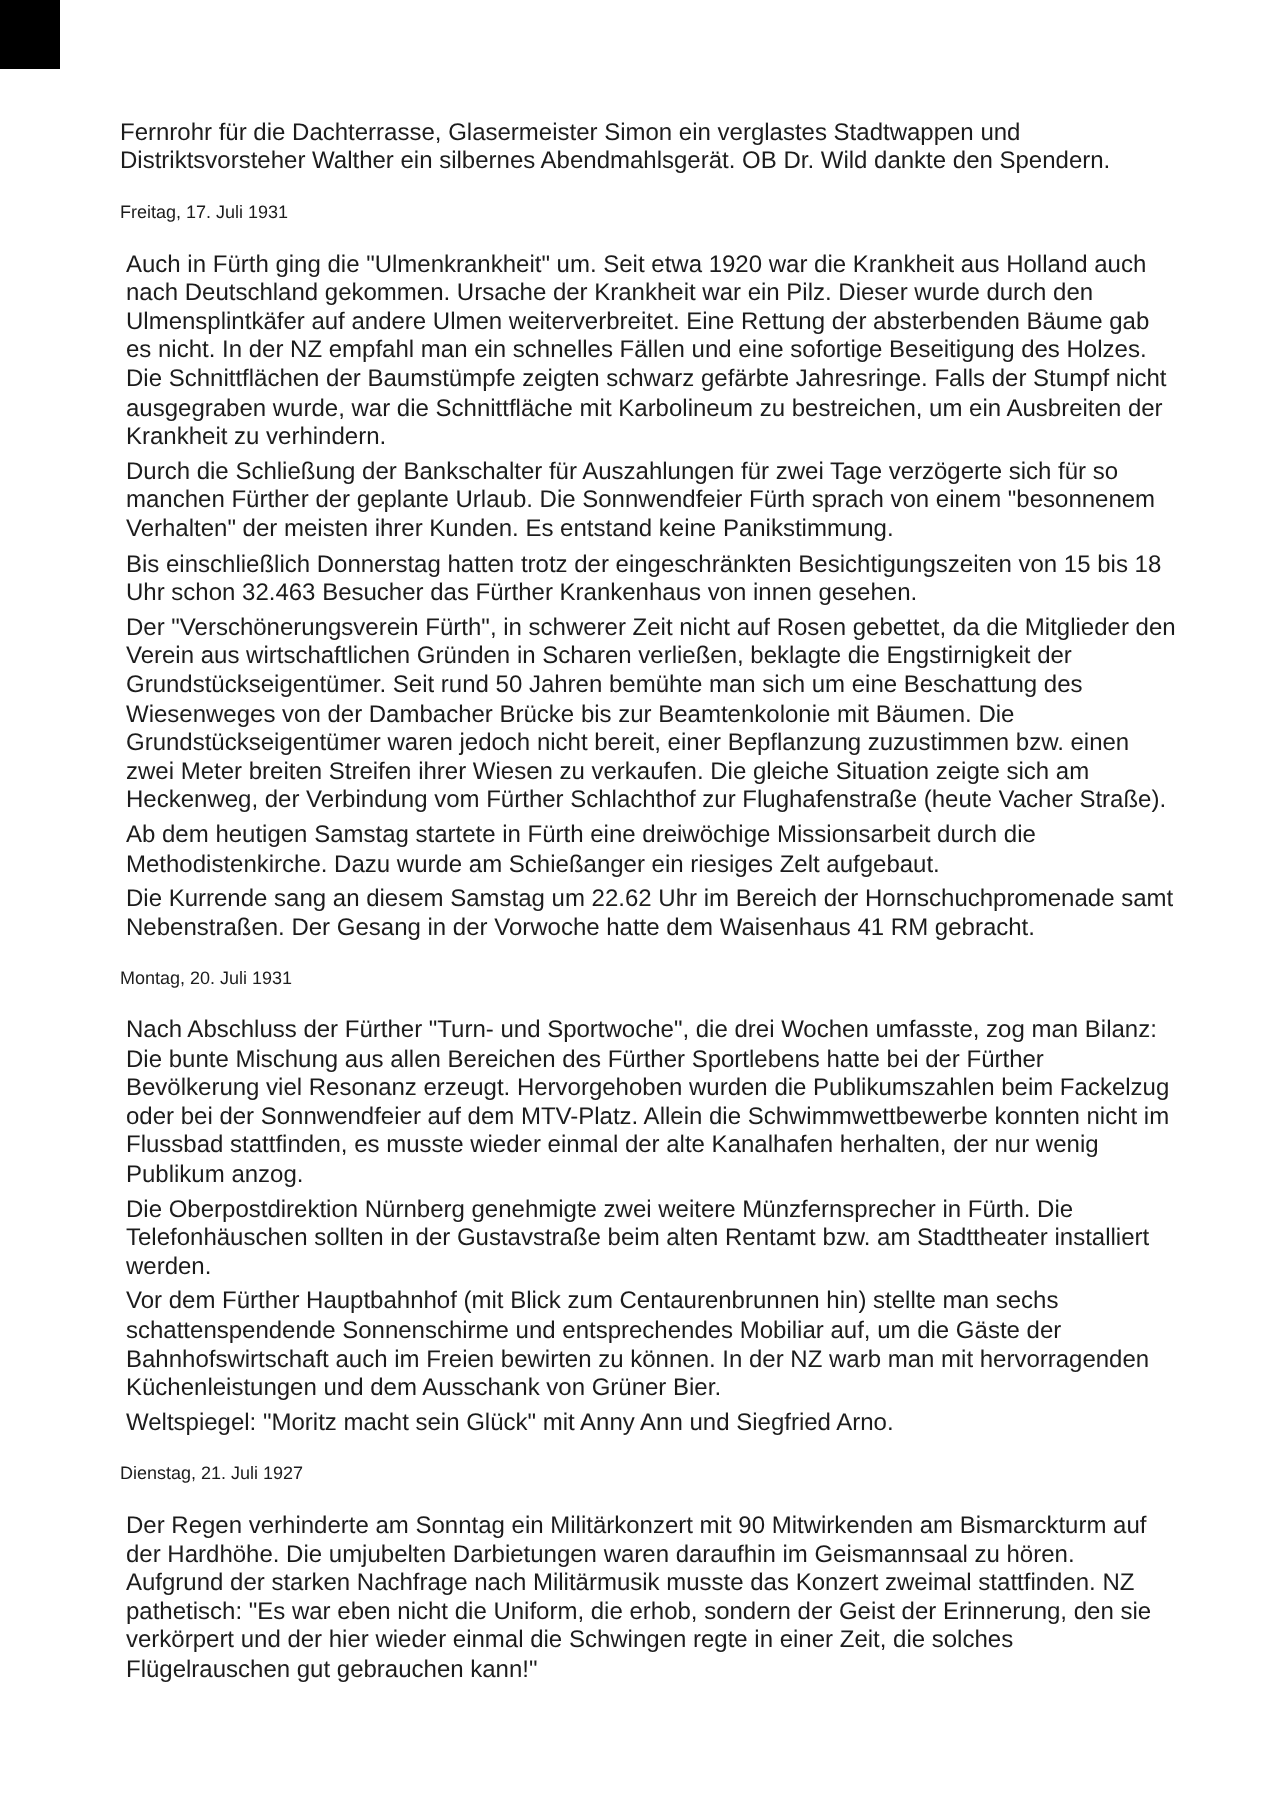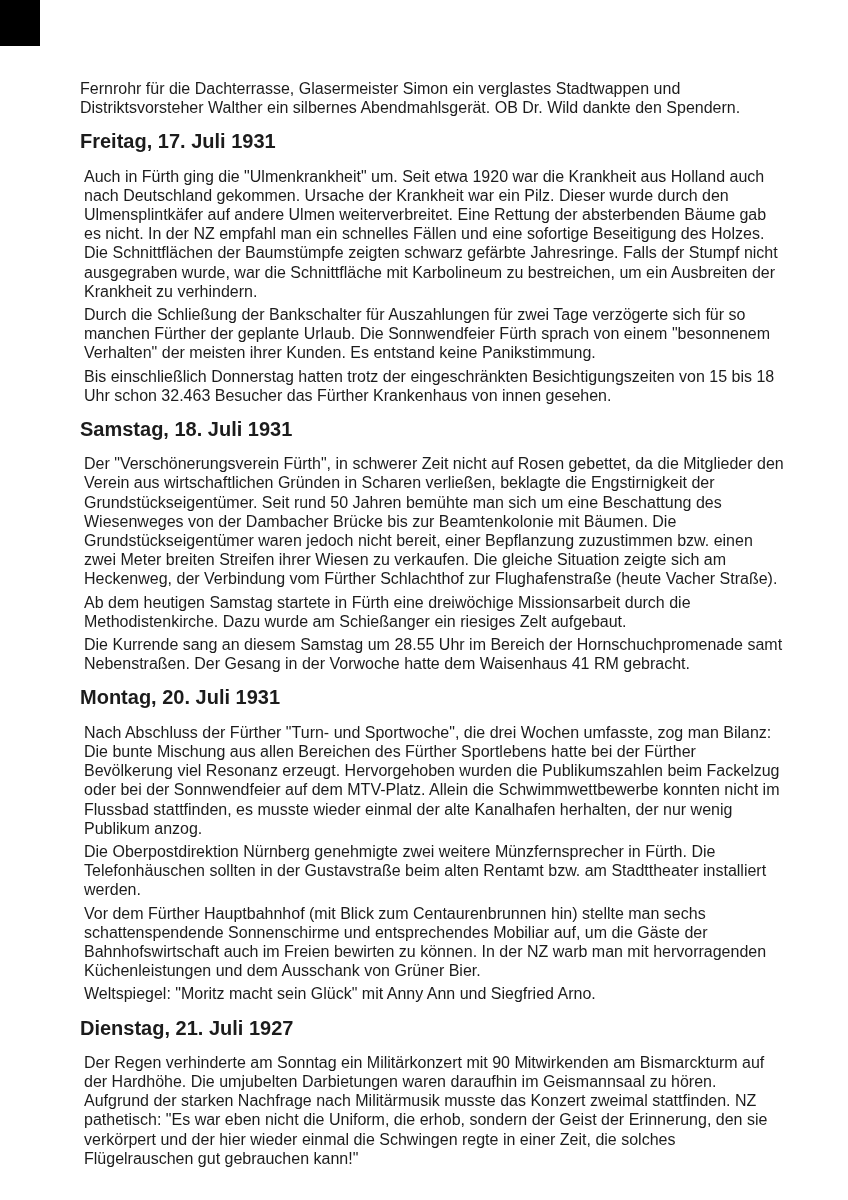--- a/index.html
+++ b/index.html
@@ -31,23 +31,23 @@
     padding: 79px 58px 0 80px;
     color: #1c1c1c;
     font-size: 16px;
     line-height: 19.2px;
   }
   .para {
     margin: 4px;
     white-space: pre;
   }
   .heading {
-    font-size: 20px;
+    font-size: 12px;
     line-height: 19.2px;
-    font-weight: bold;
+    font-weight: normal;
     margin: 15px 0 15px 0;
     white-space: pre;
   }
   section {
     margin: 0;
     padding: 0;
   }
   .intro {
     margin: 0;
   }
@@ -74,31 +74,30 @@
 ausgegraben wurde, war die Schnittfläche mit Karbolineum zu bestreichen, um ein Ausbreiten der
 Krankheit zu verhindern.</p>
       <p class="para">Durch die Schließung der Bankschalter für Auszahlungen für zwei Tage verzögerte sich für so
 manchen Fürther der geplante Urlaub. Die Sonnwendfeier Fürth sprach von einem "besonnenem
 Verhalten" der meisten ihrer Kunden. Es entstand keine Panikstimmung.</p>
       <p class="para">Bis einschließlich Donnerstag hatten trotz der eingeschränkten Besichtigungszeiten von 15 bis 18
 Uhr schon 32.463 Besucher das Fürther Krankenhaus von innen gesehen.</p>
     </section>
 
     <section>
-      <h2 class="heading">Samstag, 18. Juli 1931</h2>
       <p class="para">Der "Verschönerungsverein Fürth", in schwerer Zeit nicht auf Rosen gebettet, da die Mitglieder den
 Verein aus wirtschaftlichen Gründen in Scharen verließen, beklagte die Engstirnigkeit der
 Grundstückseigentümer. Seit rund 50 Jahren bemühte man sich um eine Beschattung des
 Wiesenweges von der Dambacher Brücke bis zur Beamtenkolonie mit Bäumen. Die
 Grundstückseigentümer waren jedoch nicht bereit, einer Bepflanzung zuzustimmen bzw. einen
 zwei Meter breiten Streifen ihrer Wiesen zu verkaufen. Die gleiche Situation zeigte sich am
 Heckenweg, der Verbindung vom Fürther Schlachthof zur Flughafenstraße (heute Vacher Straße).</p>
       <p class="para">Ab dem heutigen Samstag startete in Fürth eine dreiwöchige Missionsarbeit durch die
 Methodistenkirche. Dazu wurde am Schießanger ein riesiges Zelt aufgebaut.</p>
-      <p class="para">Die Kurrende sang an diesem Samstag um 28.55 Uhr im Bereich der Hornschuchpromenade samt
+      <p class="para">Die Kurrende sang an diesem Samstag um 22.62 Uhr im Bereich der Hornschuchpromenade samt
 Nebenstraßen. Der Gesang in der Vorwoche hatte dem Waisenhaus 41 RM gebracht.</p>
     </section>
 
     <section>
       <h2 class="heading">Montag, 20. Juli 1931</h2>
       <p class="para">Nach Abschluss der Fürther "Turn- und Sportwoche", die drei Wochen umfasste, zog man Bilanz:
 Die bunte Mischung aus allen Bereichen des Fürther Sportlebens hatte bei der Fürther
 Bevölkerung viel Resonanz erzeugt. Hervorgehoben wurden die Publikumszahlen beim Fackelzug
 oder bei der Sonnwendfeier auf dem MTV-Platz. Allein die Schwimmwettbewerbe konnten nicht im
 Flussbad stattfinden, es musste wieder einmal der alte Kanalhafen herhalten, der nur wenig

